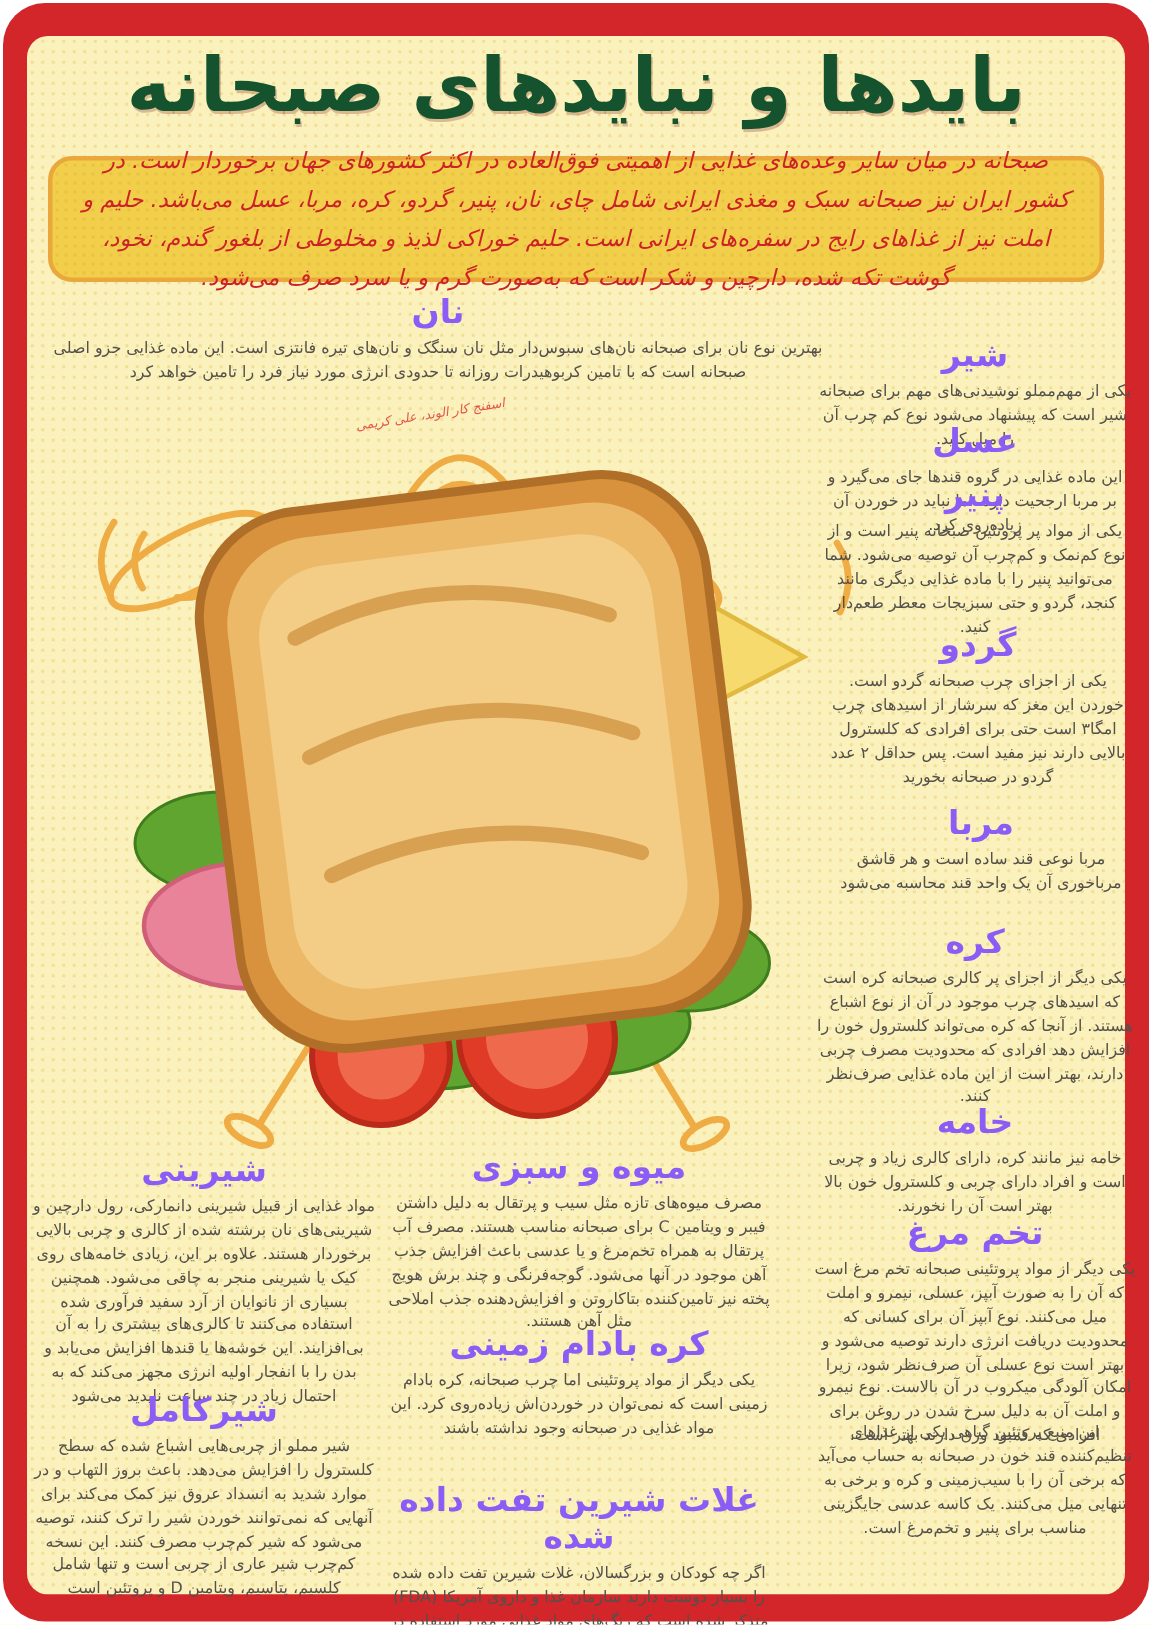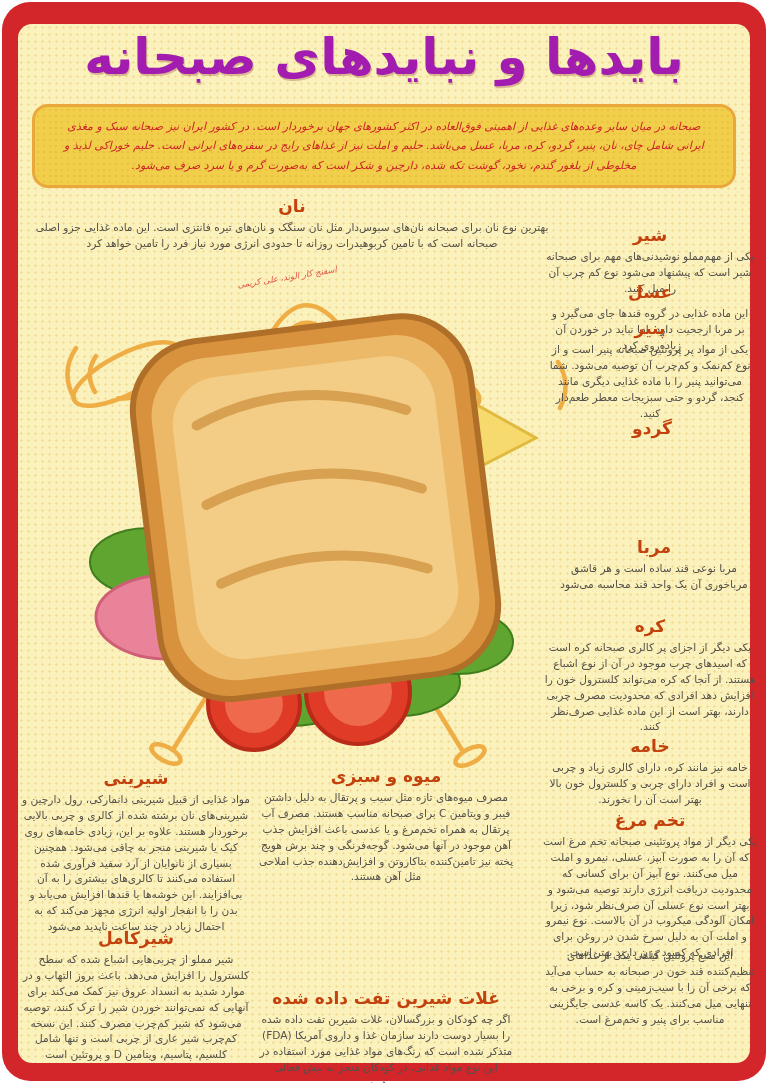--- a/index.html
+++ b/index.html
@@ -4,29 +4,29 @@
 <style>
   html,body{margin:0;padding:0;background:#ffffff;}
   .stage{position:relative;width:768px;height:1083px;overflow:hidden;
          font-family:"DejaVu Sans","Liberation Sans",sans-serif;direction:rtl;}
   .frame{position:absolute;inset:2px;background:#d2262b;border-radius:28px;}
   .panel{position:absolute;left:18px;right:18px;top:24px;bottom:20px;
          background:#faf1bc;border-radius:14px;
          background-image:radial-gradient(circle,rgba(228,191,84,.38) 1px,transparent 1.3px);
          background-size:7px 7px;}
   .poster-title{position:absolute;left:0;right:0;top:28px;height:64px;
-         text-align:center;font-size:50px;font-weight:bold;color:#a21caf;
+         text-align:center;font-size:50px;font-weight:bold;color:#14532d;
          text-shadow:1px 2px 0 rgba(120,20,20,.25);letter-spacing:-1px;}
   .intro-box{position:absolute;left:32px;right:32px;top:104px;height:84px;
          background:#f2cf4b;border:3px solid #eaa83c;border-radius:16px;
          display:flex;align-items:center;justify-content:center;padding:4px 18px;box-sizing:border-box;
          background-image:radial-gradient(circle,rgba(210,150,40,.25) 1px,transparent 1.2px);background-size:6px 6px;}
-  .intro-text{color:#cc2127;font-size:11px;font-style:italic;line-height:1.75;text-align:center;margin:0;}
+  .intro-text{color:#cc2127;font-size:15px;font-style:italic;line-height:1.75;text-align:center;margin:0;}
   .sec{position:absolute;box-sizing:border-box;}
-  .sec-title{color:#c2410c;font-weight:bold;font-size:17px;text-align:center;margin:0 0 4px 0;}
+  .sec-title{color:#8b5cf6;font-weight:bold;font-size:22px;text-align:center;margin:0 0 4px 0;}
   .sec-body{color:#54504a;font-size:10.6px;line-height:1.5;text-align:center;margin:0;}
   .credit{position:absolute;left:222px;top:272px;width:130px;color:#e2574a;font-size:8.5px;
           text-align:center;transform:rotate(-9deg);font-style:italic;}
   .illus{position:absolute;left:58px;top:262px;width:522px;height:520px;}
 </style>
 </head>
 <body>
 
 <div class="stage">
   <div class="frame"></div>
@@ -112,20 +112,21 @@
   <div class="sec" style="left:546px;top:258px;width:208px;margin-top:24px;">
     <h3 class="sec-title">عسل</h3>
     <p class="sec-body">این ماده غذایی در گروه قندها جای می‌گیرد و بر مربا ارجحیت دارد. اما نباید در خوردن آن زیاده‌روی کرد.</p>
   </div>
   <div class="sec" style="left:546px;top:318px;width:208px;">
     <h3 class="sec-title">پنیر</h3>
     <p class="sec-body">یکی از مواد پر پروتئین صبحانه پنیر است و از نوع کم‌نمک و کم‌چرب آن توصیه می‌شود. شما می‌توانید پنیر را با ماده غذایی دیگری مانند کنجد، گردو و حتی سبزیجات معطر طعم‌دار کنید.</p>
   </div>
   <div class="sec" style="left:552px;top:418px;width:200px;">
     <h3 class="sec-title">گردو</h3>
+    <p class="sec-body">یکی از اجزای چرب صبحانه گردو است. خوردن این مغز که سرشار از اسیدهای چرب امگا۳ است حتی برای افرادی که کلسترول بالایی دارند نیز مفید است. پس حداقل ۲ عدد گردو در صبحانه بخورید</p>
   </div>
   <div class="sec" style="left:556px;top:537px;width:196px;">
     <h3 class="sec-title">مربا</h3>
     <p class="sec-body">مربا نوعی قند ساده است و هر قاشق مرباخوری آن یک واحد قند محاسبه می‌شود</p>
   </div>
   <div class="sec" style="left:544px;top:616px;width:212px;">
     <h3 class="sec-title">کره</h3>
     <p class="sec-body">یکی دیگر از اجزای پر کالری صبحانه کره است که اسیدهای چرب موجود در آن از نوع اشباع هستند. از آنجا که کره می‌تواند کلسترول خون را افزایش دهد افرادی که محدودیت مصرف چربی دارند، بهتر است از این ماده غذایی صرف‌نظر کنند.</p>
   </div>
   <div class="sec" style="left:544px;top:736px;width:212px;">
@@ -146,17 +147,21 @@
   </div>
   <div class="sec" style="left:22px;top:928px;width:228px;">
     <h3 class="sec-title">شیرکامل</h3>
     <p class="sec-body">شیر مملو از چربی‌هایی اشباع شده که سطح کلسترول را افزایش می‌دهد. باعث بروز التهاب و در موارد شدید به انسداد عروق نیز کمک می‌کند برای آنهایی که نمی‌توانند خوردن شیر را ترک کنند، توصیه می‌شود که شیر کم‌چرب مصرف کنند. این نسخه کم‌چرب شیر عاری از چربی است و تنها شامل کلسیم، پتاسیم، ویتامین D و پروتئین است</p>
   </div>
 
   <div class="sec" style="left:258px;top:766px;width:256px;">
     <h3 class="sec-title">میوه و سبزی</h3>
     <p class="sec-body">مصرف میوه‌های تازه مثل سیب و پرتقال به دلیل داشتن فیبر و ویتامین C برای صبحانه مناسب هستند. مصرف آب پرتقال به همراه تخم‌مرغ و یا عدسی باعث افزایش جذب آهن موجود در آنها می‌شود. گوجه‌فرنگی و چند برش هویج پخته نیز تامین‌کننده بتاکاروتن و افزایش‌دهنده جذب املاحی مثل آهن هستند.</p>
   </div>
+  <div class="sec" style="left:258px;top:884px;width:256px;">
+    <h3 class="sec-title">کره بادام زمینی</h3>
+    <p class="sec-body">یکی دیگر از مواد پروتئینی اما چرب صبحانه، کره بادام زمینی است که نمی‌توان در خوردن‌اش زیاده‌روی کرد. این مواد غذایی در صبحانه وجود نداشته باشند</p>
+  </div>
   <div class="sec" style="left:258px;top:988px;width:256px;">
     <h3 class="sec-title">غلات شیرین تفت داده شده</h3>
     <p class="sec-body">اگر چه کودکان و بزرگسالان، غلات شیرین تفت داده شده را بسیار دوست دارند سازمان غذا و داروی آمریکا (FDA) متذکر شده است که رنگ‌های مواد غذایی مورد استفاده در این نوع مواد غذایی، در کودکان منجر به بیش فعالی می‌شود</p>
   </div>
 </div>
 
 </body></html>

